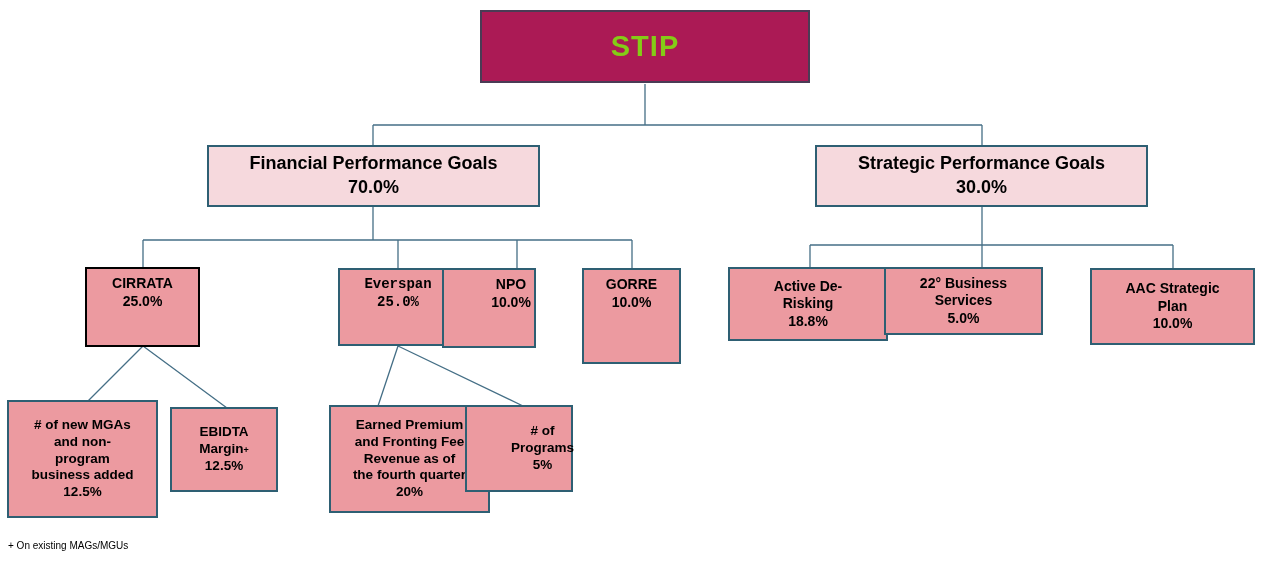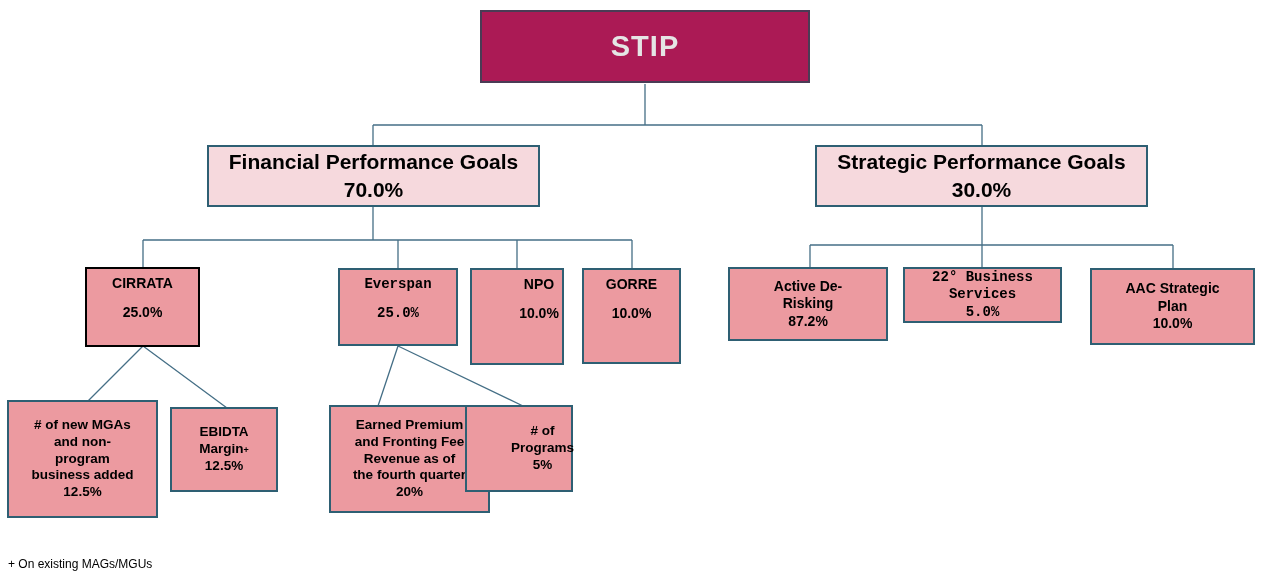--- a/index.html
+++ b/index.html
@@ -22,55 +22,55 @@
     position:absolute; z-index:1;
     display:flex; flex-direction:column;
     align-items:center; justify-content:center;
     text-align:center; font-weight:bold;
   }
   .lbl { white-space:pre-line; }
 
   .root-box {
     background:var(--root-fill,#AB1A55);
     border:2px solid var(--root-border,#4A3B55);
-    color:#e5e5e5; font-size:29px; letter-spacing:1px;
+    color:#84cc16; font-size:29px; letter-spacing:1px;
   }
   .group-box {
     background:var(--group-fill,#F6D9DD);
     border:2px solid var(--node-border,#2E5F73);
-    font-size:21px; line-height:1.32;
+    font-size:18px; line-height:1.32;
   }
   .node {
     background:var(--node-fill,#EC9AA0);
     border:2px solid var(--node-border,#2E5F73);
     font-size:14px; line-height:1.25;
   }
   .node.small { font-size:13.5px; line-height:1.24; }
-  .node.top { justify-content:flex-start; padding-top:6px;gap:11px; }
+  .node.top { justify-content:flex-start; padding-top:6px; }
   .highlight { border:2.5px solid var(--highlight-border,#000000); }
   .plus { font-size:9px; }
 
   .n-stip      { left:480px; top:10px;  width:330px; height:73px; }
   .n-financial { left:207px; top:145px; width:333px; height:62px; }
   .n-strategic { left:815px; top:145px; width:333px; height:62px; }
   .n-cirrata   { left:85px;  top:267px; width:115px; height:80px; }
   .n-everspan  { left:338px; top:268px; width:120px; height:78px;font-family:Liberation Mono, monospace; }
-  .n-npo       { left:470px; top:268px; width:94px;  height:97px;padding-left:44px; }
+  .n-npo       { left:442px; top:268px; width:94px;  height:80px;padding-left:44px; }
   .n-gorre     { left:582px; top:268px; width:99px;  height:96px; }
   .n-active    { left:728px; top:267px; width:160px; height:74px; }
-  .n-services  { left:903px; top:267px; width:159px; height:56px;font-family:Liberation Mono, monospace; }
+  .n-services  { left:884px; top:267px; width:159px; height:68px; }
   .n-aac       { left:1090px;top:268px; width:165px; height:77px; }
   .n-mgas      { left:7px;   top:400px; width:151px; height:118px; }
   .n-ebidta    { left:170px; top:407px; width:108px; height:85px;text-align:center; }
   .n-earned    { left:292px; top:405px; width:161px; height:108px;margin-left:37px; }
   .n-programs  { left:465px; top:405px; width:108px; height:87px;padding-left:47px; }
 
   .footnote {
     position:absolute; left:8px; top:540px; z-index:1;
-    font-size:12px; font-weight:normal;margin-top:17px;
+    font-size:10px; font-weight:normal;
   }
 </style>
 </head>
 <body>
 
 <div class="canvas">
 
   <svg class="connectors" viewBox="0 0 1265 573" xmlns="http://www.w3.org/2000/svg">
     <path class="conn" d="M645 84 V125 M373 125 H982 M373 125 V146 M982 125 V146"></path>
     <path class="conn" d="M373 206 V240 M143 240 H632 M143 240 V268 M398 240 V269 M517 240 V269 M632 240 V269"></path>
@@ -108,21 +108,21 @@
   </div>
 
   <div class="box node top n-gorre">
     <div class="lbl">GORRE</div>
     <div class="wt">10.0%</div>
   </div>
 
   <div class="box node n-active">
     <div class="lbl">Active De-
 Risking</div>
-    <div class="wt">87.2%</div>
+    <div class="wt">18.8%</div>
   </div>
 
   <div class="box node n-services">
     <div class="lbl">22° Business
 Services</div>
     <div class="wt">5.0%</div>
   </div>
 
   <div class="box node n-aac">
     <div class="lbl">AAC Strategic

